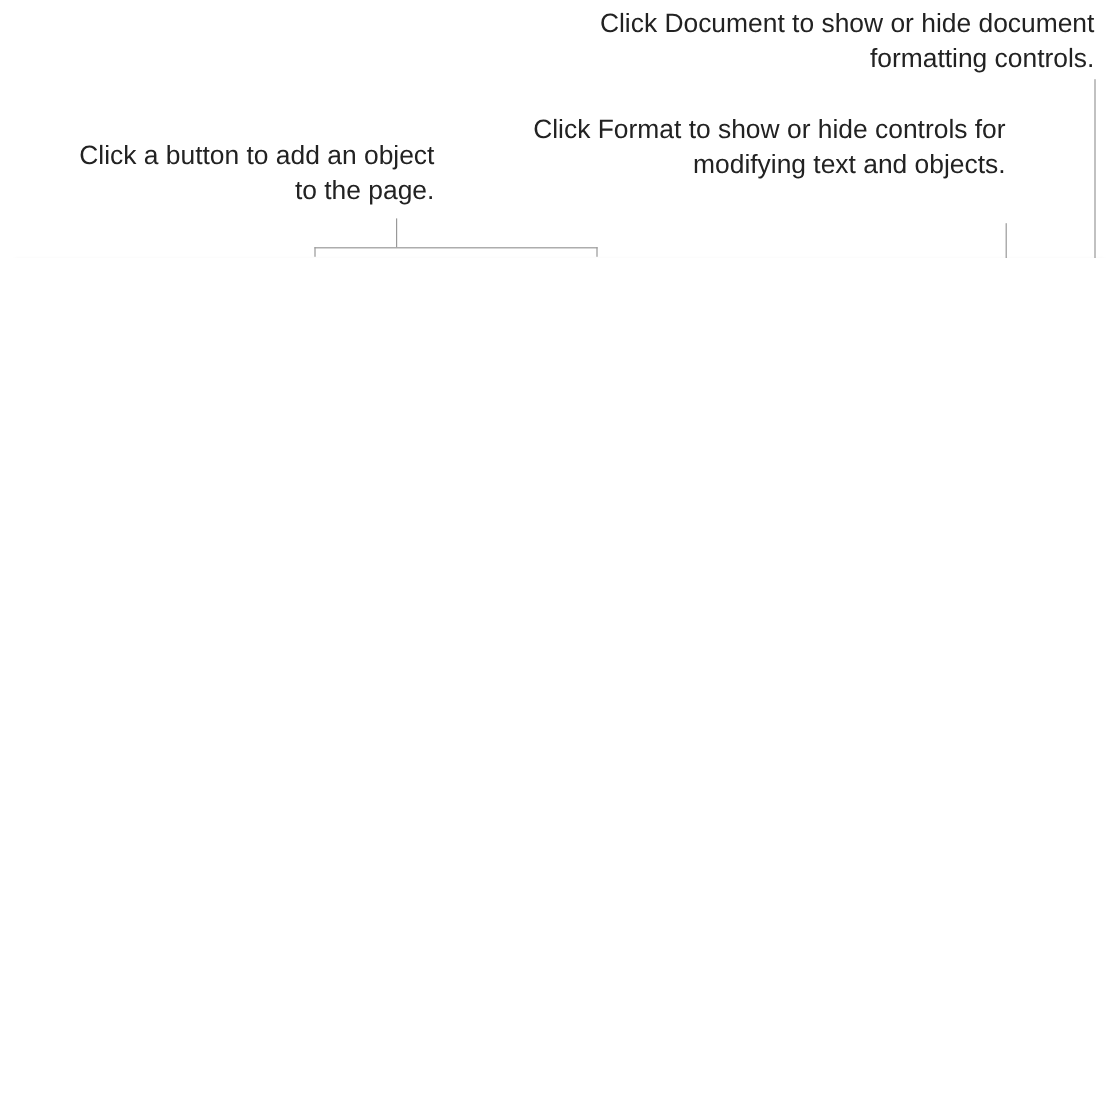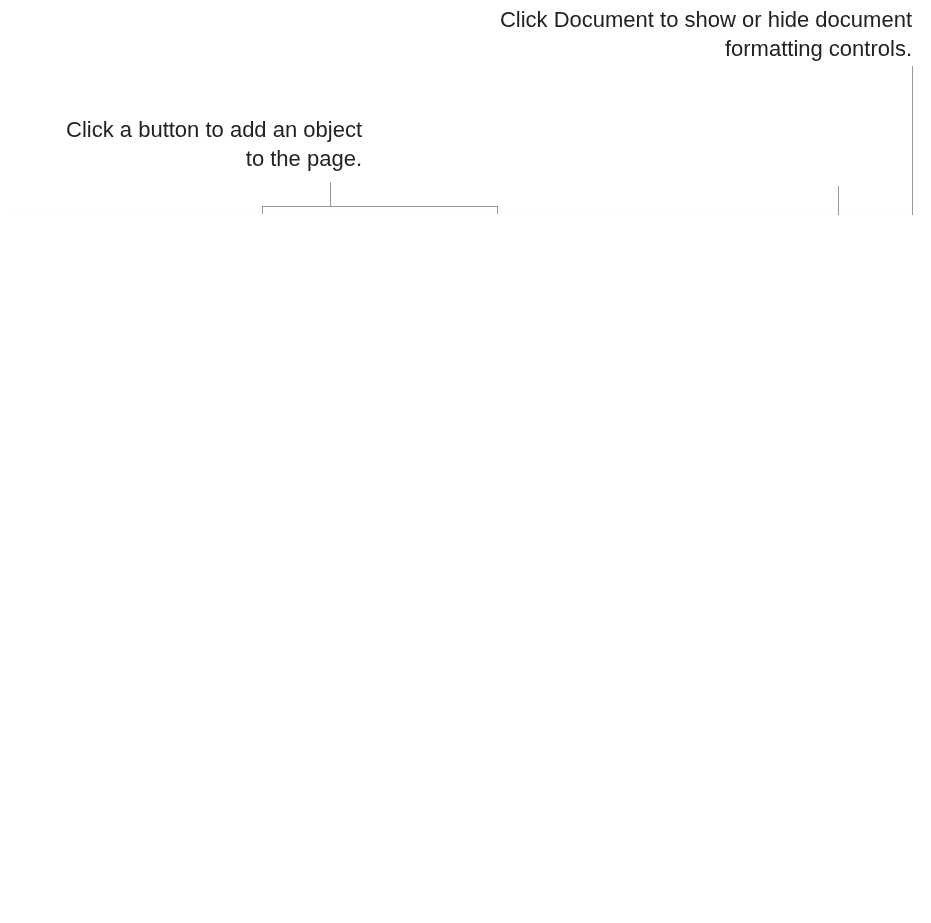--- a/index.html
+++ b/index.html
@@ -190,20 +190,21 @@
   .callouts-bottom{position:relative;height:130px;}
 </style>
 </head>
 <body>
 
 <div class="callouts-top">
   <div class="callout right" style="left:0;top:116px;width:318px;margin-left:44px;">Click a button to add an object to the page.</div>
   <div class="callout-line" style="left:330px;top:182px;width:1px;height:24px;"></div>
   <div class="bracket" style="left:262px;top:206px;width:236px;"></div>
 
+  <div class="callout right" style="left:438px;top:94px;width:400px;">Click Format to show or hide controls for modifying text and objects.</div>
   <div class="callout-line" style="left:838px;top:186px;width:1px;height:60px;"></div>
 
   <div class="callout right" style="left:438px;top:6px;width:474px;">Click Document to show or hide document formatting controls.</div>
   <div class="callout-line" style="left:912px;top:66px;width:1px;height:180px;"></div>
 </div>
 
 <div class="app-window">
   <div class="titlebar">
     <div class="traffic">
       <div class="dot red"></div>

